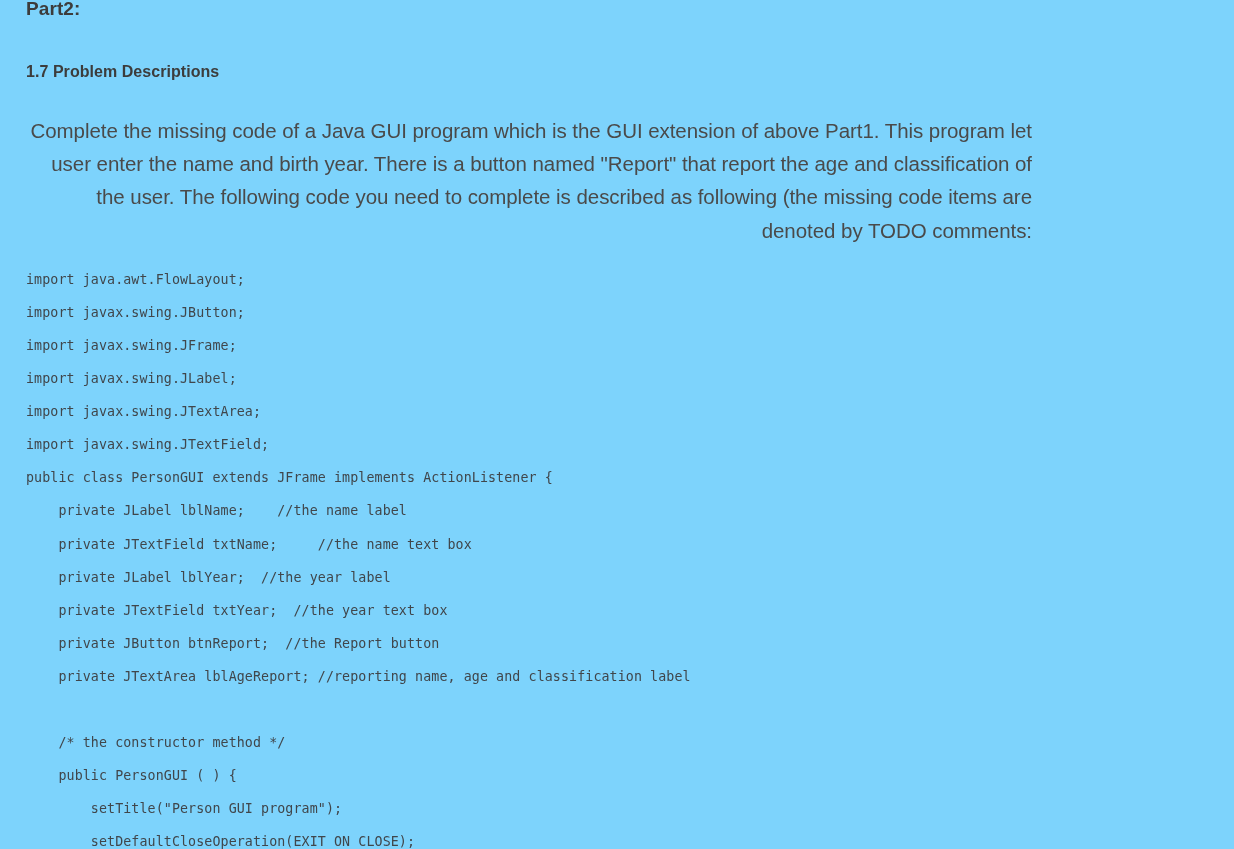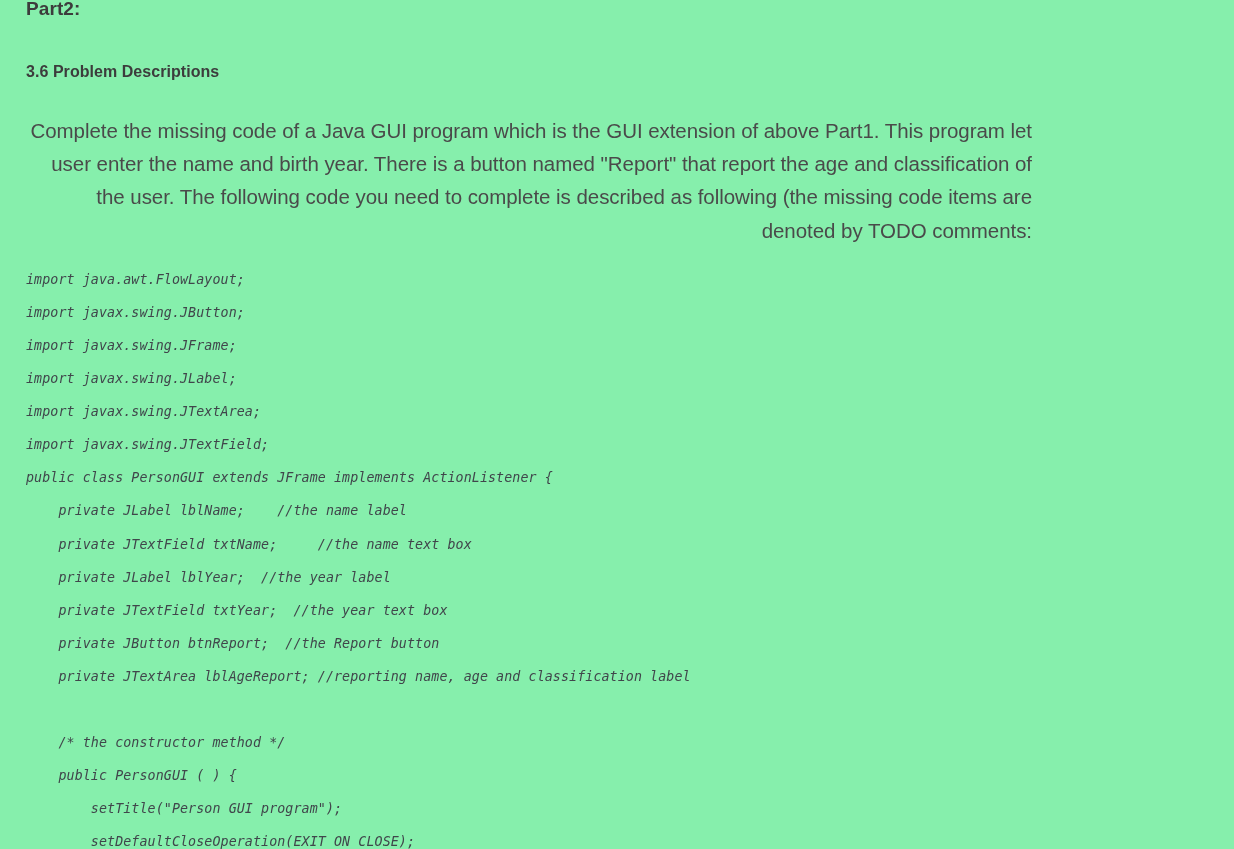--- a/index.html
+++ b/index.html
@@ -15,21 +15,21 @@
     font-family: "Liberation Sans", sans-serif;
     -webkit-font-smoothing: antialiased;
   }
 
   .page {
     position: relative;
     width: 1234px;
     height: 849px;
     box-sizing: border-box;
     padding: 0 0 0 26px;
-    background: #86efac;
+    background: #7dd3fc;
   }
 
   
   .heading-part {
     margin: 0;
     padding: 0;
     font-size: 19px;
     font-weight: bold;
     color: #3c3c3c;
     line-height: 22px;
@@ -75,32 +75,31 @@
     font-size: 13.3px;
     color: #40464b;
     line-height: 33.1px;
     white-space: pre;
     letter-spacing: 0.1px;
   }
   .code-line {
     display: block;
     height: 33.1px;
     white-space: pre;
-    font-style: italic;
   }
   .code-line.blank {
     height: 33.1px;
   }
 </style>
 </head>
 <body>
 
 <div class="page">
 
   <h1 class="heading-part">Part2:</h1>
 
-  <h2 class="heading-sub">3.6 Problem Descriptions</h2>
+  <h2 class="heading-sub">1.7 Problem Descriptions</h2>
 
   <p class="prose">Complete the missing code of a Java GUI program which is the GUI extension of above Part1. This program let user enter the name and birth year. There is a button named "Report" that report the age and classification of the user. The following code you need to complete is described as following (the missing code items are denoted by TODO comments:</p>
 
   <div class="codeblock" id="code-block"><span class="code-line">import java.awt.FlowLayout;</span><span class="code-line">import javax.swing.JButton;</span><span class="code-line">import javax.swing.JFrame;</span><span class="code-line">import javax.swing.JLabel;</span><span class="code-line">import javax.swing.JTextArea;</span><span class="code-line">import javax.swing.JTextField;</span><span class="code-line">public class PersonGUI extends JFrame implements ActionListener {</span><span class="code-line">    private JLabel lblName;    //the name label</span><span class="code-line">    private JTextField txtName;     //the name text box</span><span class="code-line">    private JLabel lblYear;  //the year label</span><span class="code-line">    private JTextField txtYear;  //the year text box</span><span class="code-line">    private JButton btnReport;  //the Report button</span><span class="code-line">    private JTextArea lblAgeReport; //reporting name, age and classification label</span><span class="code-line blank">&nbsp;</span><span class="code-line">    /* the constructor method */</span><span class="code-line">    public PersonGUI ( ) {</span><span class="code-line">        setTitle("Person GUI program");</span><span class="code-line">        setDefaultCloseOperation(EXIT_ON_CLOSE);</span></div>
 
 </div>
 
 </body></html>

